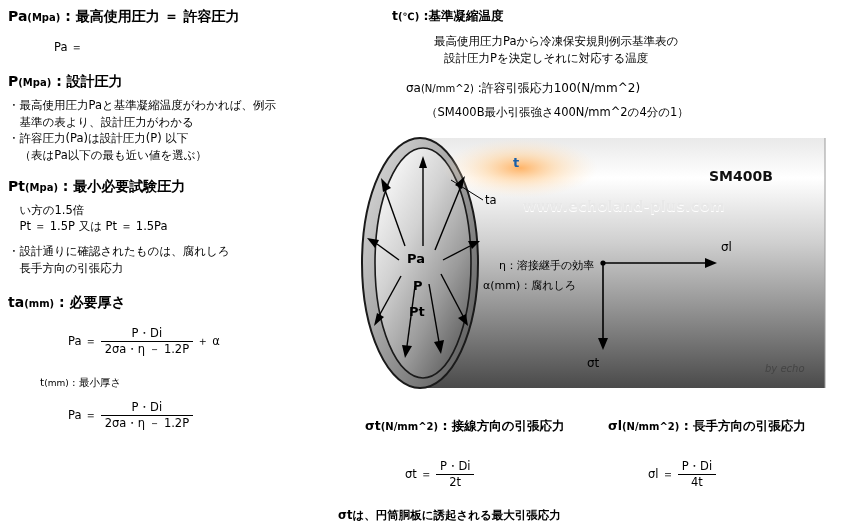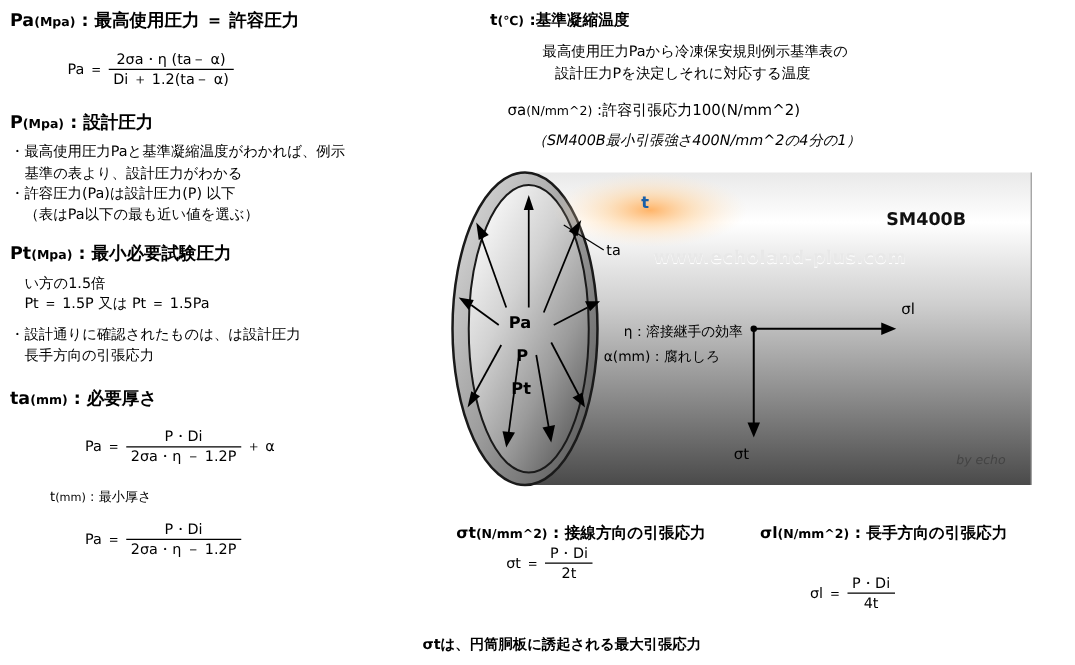--- a/index.html
+++ b/index.html
@@ -38,24 +38,20 @@
 
 <div class="abs" style="left:8px;top:8px;width:330px;">
 
   <div class="hdr">
     <span>Pa</span><span class="sm">(Mpa)</span><span> :  最高使用圧力 ＝ 許容圧力</span>
   </div>
 
   <div style="margin-top:14px;margin-left:46px;">
     <div class="eqrow">
       <span class="lhs">Pa ＝</span>
-      <span class="frac">
-        <span class="num">2σa・η (ta－ α)</span>
-        <span class="den">Di ＋ 1.2(ta－ α)</span>
-      </span>
     </div>
   </div>
 
   <div class="hdr" style="margin-top:18px;">
     <span>P</span><span class="sm">(Mpa)</span><span> :  設計圧力</span>
   </div>
 
   <div class="body-text" style="margin-top:6px;">
     <div>・最高使用圧力Paと基準凝縮温度がわかれば、例示</div>
     <div>　基準の表より、設計圧力がわかる</div>
@@ -64,21 +60,21 @@
   </div>
 
   <div class="hdr" style="margin-top:14px;">
     <span>Pt</span><span class="sm">(Mpa)</span><span> :  最小必要試験圧力</span>
   </div>
 
   <div class="body-text" style="margin-top:6px;">
     <div>　い方の1.5倍</div>
     <div>　Pt ＝ 1.5P  又は  Pt ＝ 1.5Pa</div>
     <div style="height:8px;"></div>
-    <div>・設計通りに確認されたものは、は設計圧力</div>
+    <div>・設計通りに確認されたものは、腐れしろ</div>
     <div>　長手方向の引張応力</div>
   </div>
 
   <div class="hdr" style="margin-top:18px;">
     <span>ta</span><span class="sm">(mm)</span><span> :  必要厚さ</span>
   </div>
 
   <div style="margin-top:14px;margin-left:60px;">
     <div class="eqrow">
       <span class="lhs">Pa ＝</span>
@@ -110,21 +106,21 @@
     <span>t</span><span class="sm">(℃)</span><span> :基準凝縮温度</span>
   </div>
   <div class="body-text" style="margin-top:8px;margin-left:42px;">
     <div>最高使用圧力Paから冷凍保安規則例示基準表の</div>
     <div style="margin-left:10px;">設計圧力Pを決定しそれに対応する温度</div>
   </div>
 
   <div class="body-text" style="margin-top:14px;margin-left:14px;font-size:12px;">
     <span>σa</span><span style="font-size:10px;">(N/mm^2)</span><span> :許容引張応力100(N/mm^2)</span>
   </div>
-  <div class="body-text" style="margin-top:6px;margin-left:34px;font-style:italic;">（SM400B最小引張強さ400N/mm^2の4分の1）</div>
+  <div class="body-text" style="margin-top:6px;margin-left:34px;">（SM400B最小引張強さ400N/mm^2の4分の1）</div>
 </div>
 
 <div class="abs" style="left:355px;top:118px;width:505px;height:290px;">
   <svg width="505" height="290" viewBox="0 0 505 290">
     <defs>
       <linearGradient id="bodyGrad" x1="0" y1="0" x2="0" y2="1">
         <stop offset="0%" stop-color="#e9e9e9"></stop>
         <stop offset="16%" stop-color="#ffffff"></stop>
         <stop offset="42%" stop-color="#cfcfcf"></stop>
         <stop offset="70%" stop-color="#8f8f8f"></stop>
@@ -203,21 +199,21 @@
 
   <div class="abs" style="left:366px;top:122px;font-size:12px;">σl</div>
   <div class="abs" style="left:232px;top:238px;font-size:12px;">σt</div>
   <div class="abs byecho" style="left:410px;top:245px;">by  echo</div>
 </div>
 
 <div class="abs" style="left:365px;top:418px;width:240px;">
   <div style="font-size:12.5px;font-weight:bold;">
     <span>σt</span><span style="font-size:10px;font-weight:bold;">(N/mm^2)</span><span> :  接線方向の引張応力</span>
   </div>
-  <div style="margin-left:40px;">
+  <div style="margin-top:24px;margin-left:40px;">
     <div class="eqrow">
       <span class="lhs">σt ＝</span>
       <span class="frac">
         <span class="num">P・Di</span>
         <span class="den">2t</span>
       </span>
     </div>
   </div>
 </div>
 

